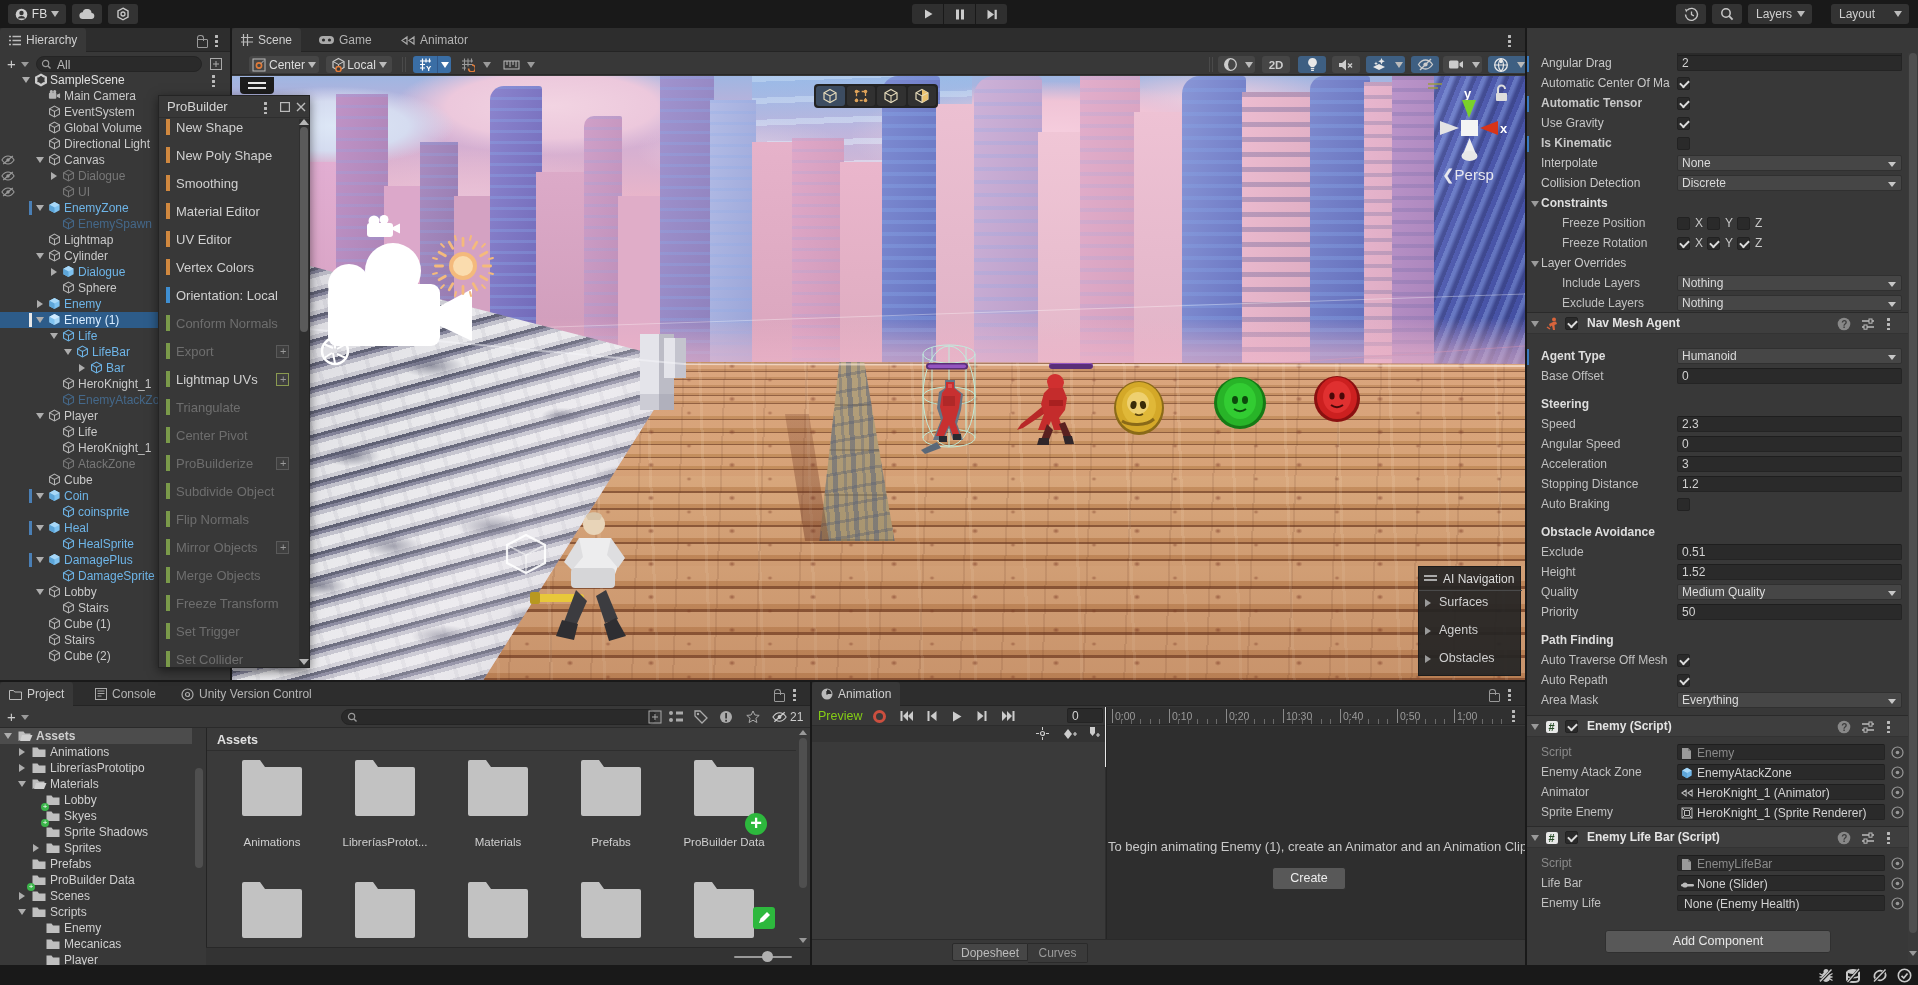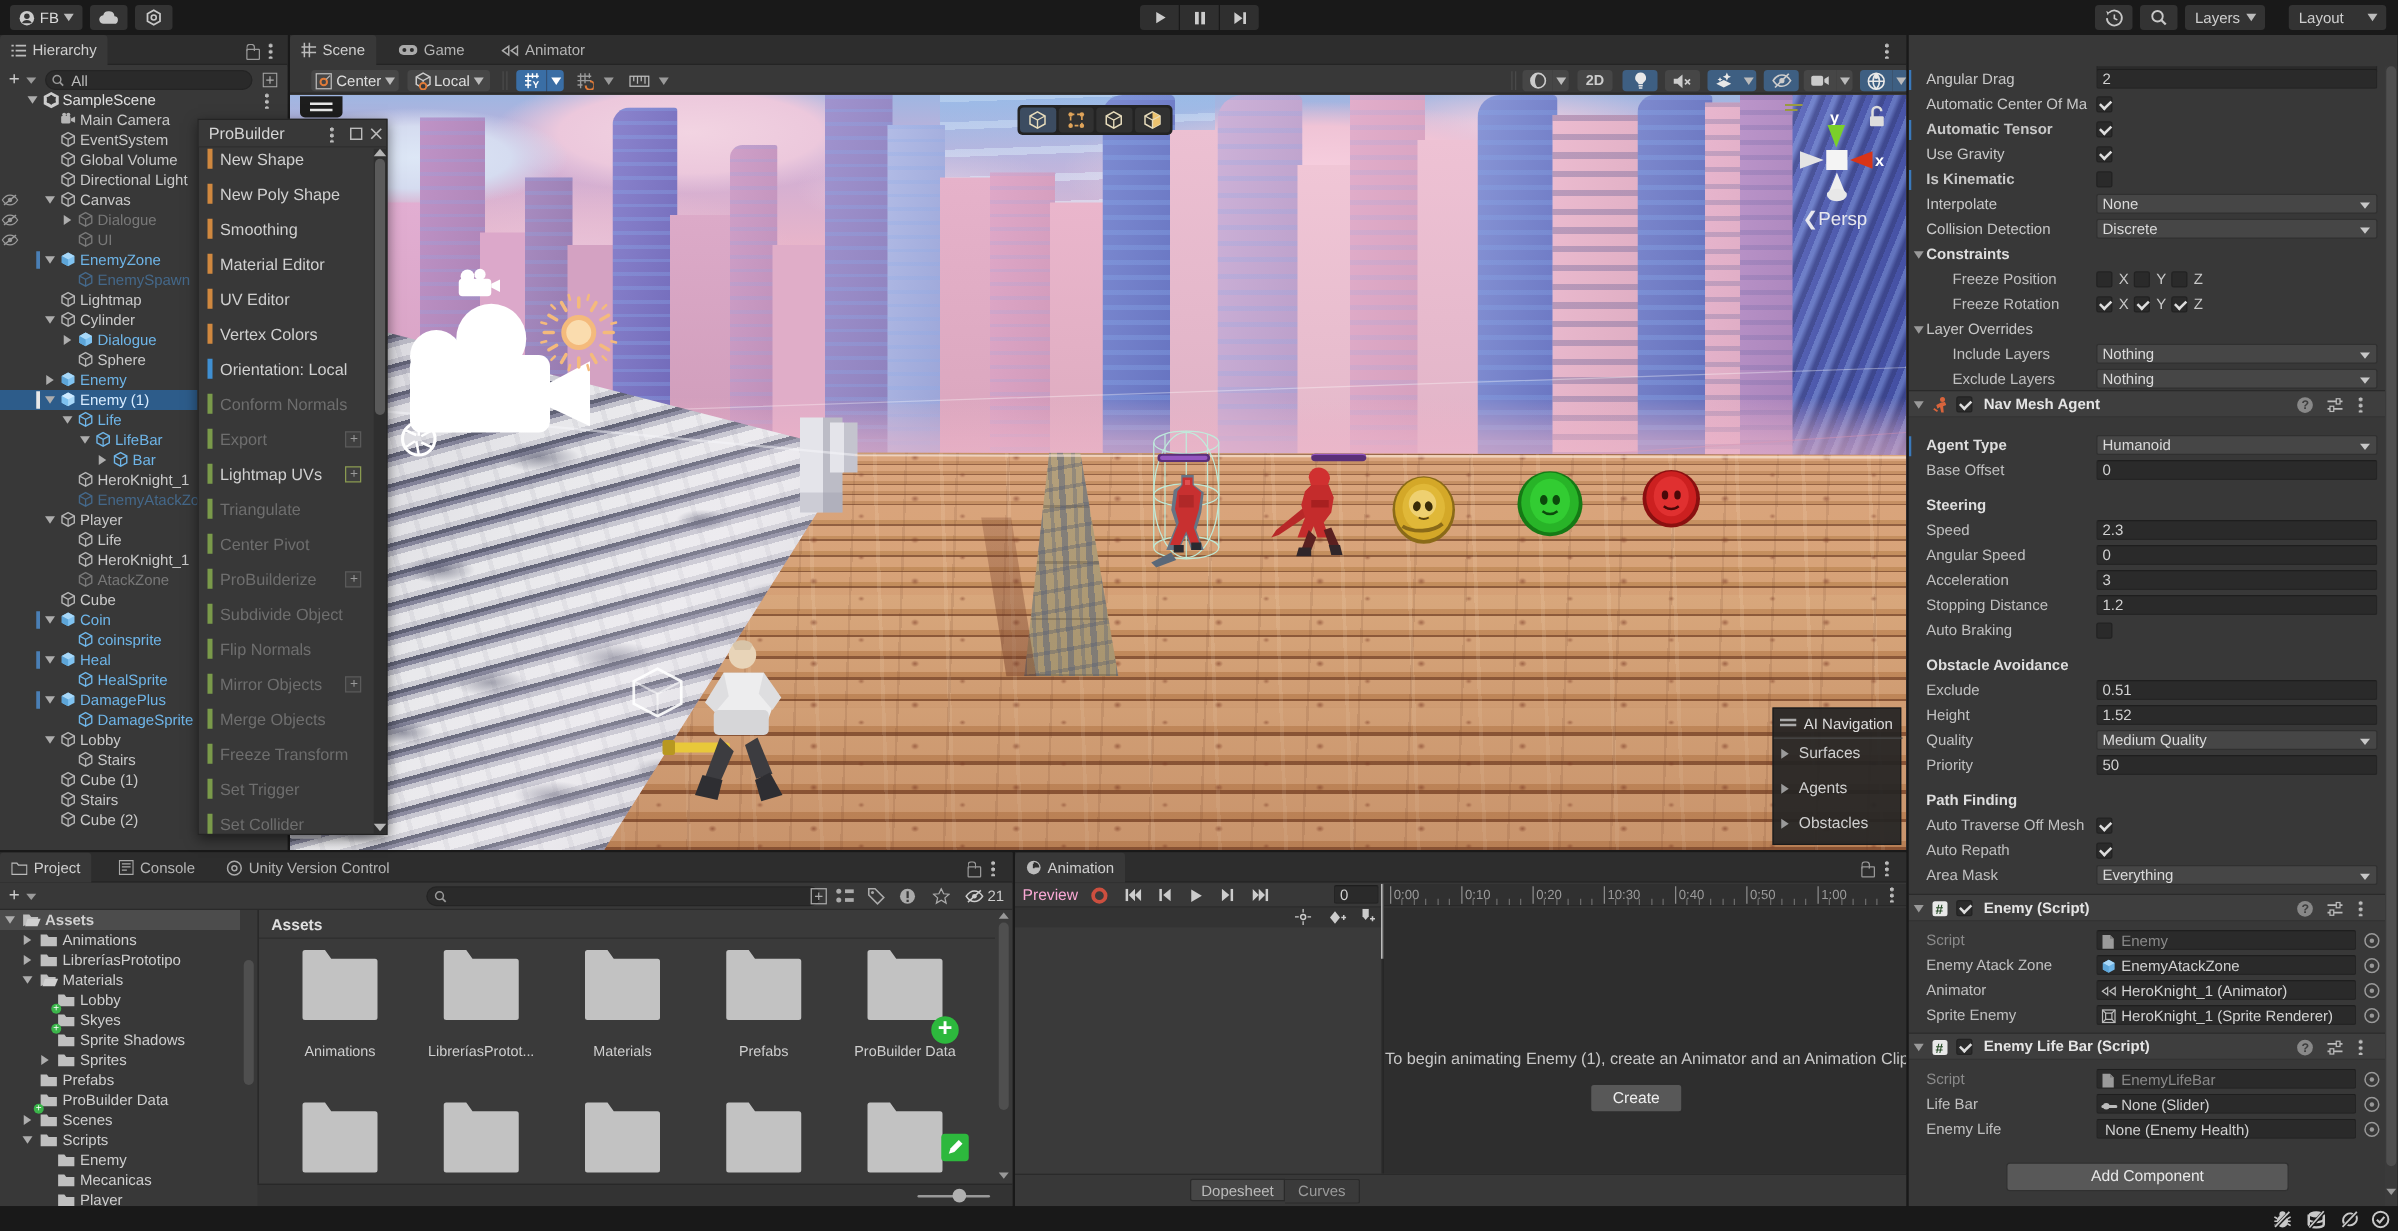--- a/index.html
+++ b/index.html
@@ -1331,21 +1331,21 @@
             <circle cx="6" cy="6" r="5.5" fill="#bbb"></circle>
             <path d="M6 6V1.5A4.5 4.5 0 0 1 10.5 6z" fill="#2d2d2d"></path>
             <rect x="5.3" y="3" width="1.4" height="3.6" fill="#2d2d2d"></rect>
           </svg>
       Animation</div>
     <div class="abs lock" style="left:676px;top:7px;"></div>
     <div class="abs dots3" style="left:696px;top:6px;"></div>
   </div>
   <div class="abs" id="animbody" style="left:0;top:25px;width:713px;height:258px;background:#383838;overflow:hidden;">
 <div class="abs" style="left:0;top:0;width:293px;height:18px;background:#383838;"></div>
-<span class="abs" style="left:6px;top:2px;color:#f9a8d4;font-size:12.5px;">Preview</span>
+<span class="abs" style="left:6px;top:2px;color:#84cc16;font-size:12.5px;">Preview</span>
 <div class="abs" style="left:56px;top:1px;width:22px;height:16px;display:flex;align-items:center;justify-content:center;">
           <div style="width:13px;height:13px;border-radius:8px;background:#3a3a3a;border:3.5px solid #cc4f3f;"></div>
         </div>
 <div class="abs" style="left:82px;top:1px;width:24px;height:16px;display:flex;align-items:center;justify-content:center;">
           <svg width="13" height="10" viewBox="0 0 13 10">
             <rect x="0.5" y="0" width="2" height="10" fill="#ccc"></rect>
             <path d="M8 0 3 5l5 5zM13 0 8 5l5 5z" fill="#ccc"></path>
           </svg>
         </div>
 <div class="abs" style="left:108px;top:1px;width:24px;height:16px;display:flex;align-items:center;justify-content:center;">

